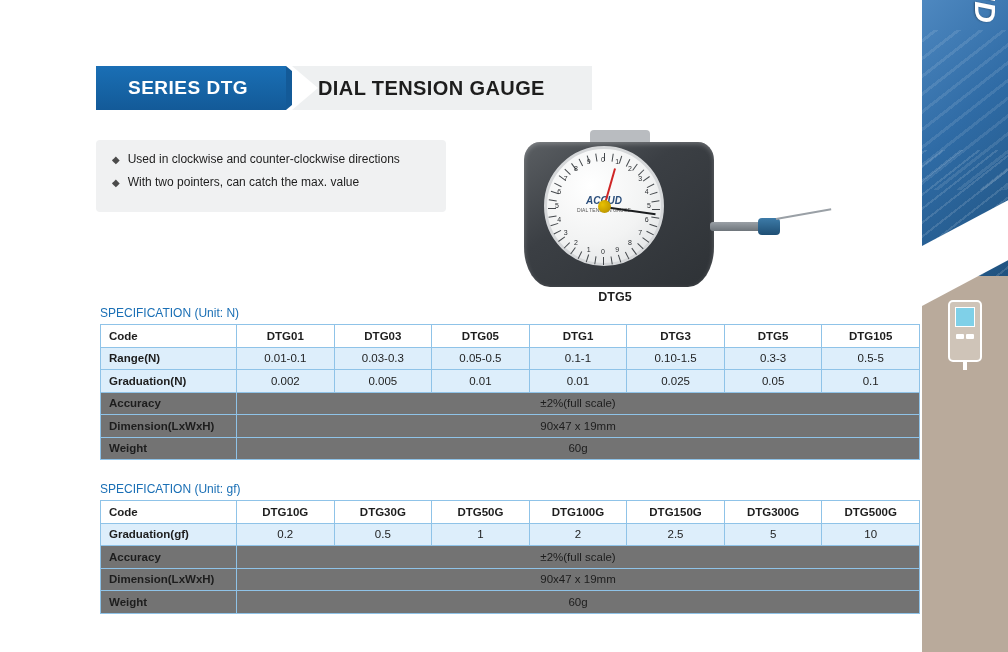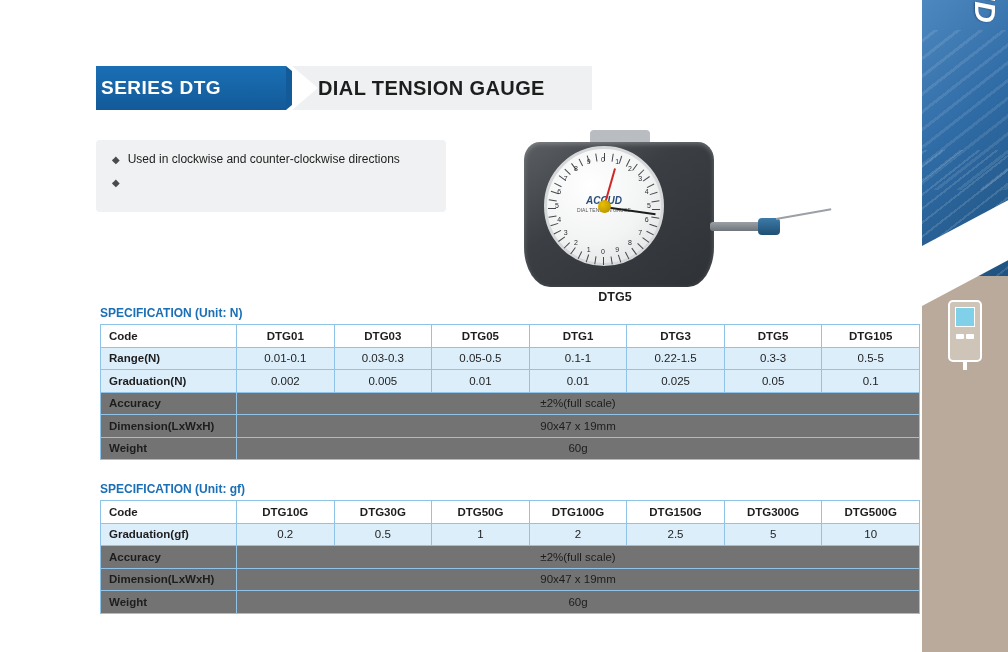--- a/index.html
+++ b/index.html
@@ -65,21 +65,21 @@
     position:absolute; bottom:-10px; left:50%; margin-left:-2px;
     width:4px; height:10px; background:#ffffff;
   }
 
   
   .header { position:absolute; left:96px; top:66px; width:496px; height:44px; }
   .hdr-blue {
     position:absolute; left:0; top:0; width:190px; height:44px;
     background:linear-gradient(180deg,#1a6fb5 0%, #135a98 100%);
     color:#fff; font-size:19px; font-weight:bold; letter-spacing:.5px;
-    display:flex; align-items:center; padding-left:5px;
+    display:flex; align-items:center; padding-left:32px;
   }
   .hdr-arrow {
     position:absolute; left:190px; top:0; width:0; height:0;
     border-top:22px solid transparent; border-bottom:22px solid transparent;
     border-left:26px solid #135a98;
   }
   .hdr-grey {
     position:absolute; left:196px; top:0; width:300px; height:44px;
     background:#eef0f1;
   }
@@ -162,21 +162,21 @@
     position:absolute; left:276px; top:88px; width:56px; height:2px;
     background:#9aa0a6; transform:rotate(-10deg); transform-origin:left center;
   }
   .product-caption {
     position:absolute; left:0; top:160px; width:230px;
     text-align:center; font-size:12.5px; font-weight:bold; color:#1d1d1d;
   }
 
   
   .spec-title {
-    font-size:12px; font-weight:bold; color:#1a6fb5; margin-bottom:4px;
+    font-size:12px; font-weight:normal; color:#1a6fb5; margin-bottom:4px;
   }
   .tbl-wrap { position:absolute; left:100px; width:820px; }
   table { border-collapse:collapse; width:820px; table-layout:fixed; }
   td {
     border:1px solid #8fc3e8;
     height:22.5px; font-size:11.5px; color:#1d1d1d;
     text-align:center; padding:0 14px;
   }
   td.lbl { text-align:left; padding-left:8px; font-weight:bold; width:136px; }
   tr.head td { font-weight:bold; background:#ffffff; }
@@ -206,20 +206,21 @@
   <div class="hdr-title">DIAL TENSION GAUGE</div>
 </div>
 
 <div class="features">
   <div class="feat-row">
     <span class="feat-bullet">◆</span>
     <span class="feat-text">Used in clockwise and counter-clockwise directions</span>
   </div>
   <div class="feat-row">
     <span class="feat-bullet">◆</span>
+    <span class="feat-text">With two pointers, can catch the max. value</span>
   </div>
 </div>
 
 <div class="product">
   <div class="gauge-top-tab"></div>
   <div class="gauge-body"></div>
   <div class="gauge-face">
     <div id="ticks">
         <div class="tick" style="transform: rotate(-180deg);"></div>
         <div class="tick" style="transform: rotate(-171deg);"></div>
@@ -307,21 +308,21 @@
           <td>DTG3</td>
           <td>DTG5</td>
           <td>DTG105</td>
         </tr>
         <tr class="alt">
           <td class="lbl">Range(N)</td>
           <td>0.01-0.1</td>
           <td>0.03-0.3</td>
           <td>0.05-0.5</td>
           <td>0.1-1</td>
-          <td>0.22-1.5</td>
+          <td>0.10-1.5</td>
           <td>0.3-3</td>
           <td>0.5-5</td>
         </tr>
         <tr class="alt">
           <td class="lbl">Graduation(N)</td>
           <td>0.002</td>
           <td>0.005</td>
           <td>0.01</td>
           <td>0.01</td>
           <td>0.025</td>

